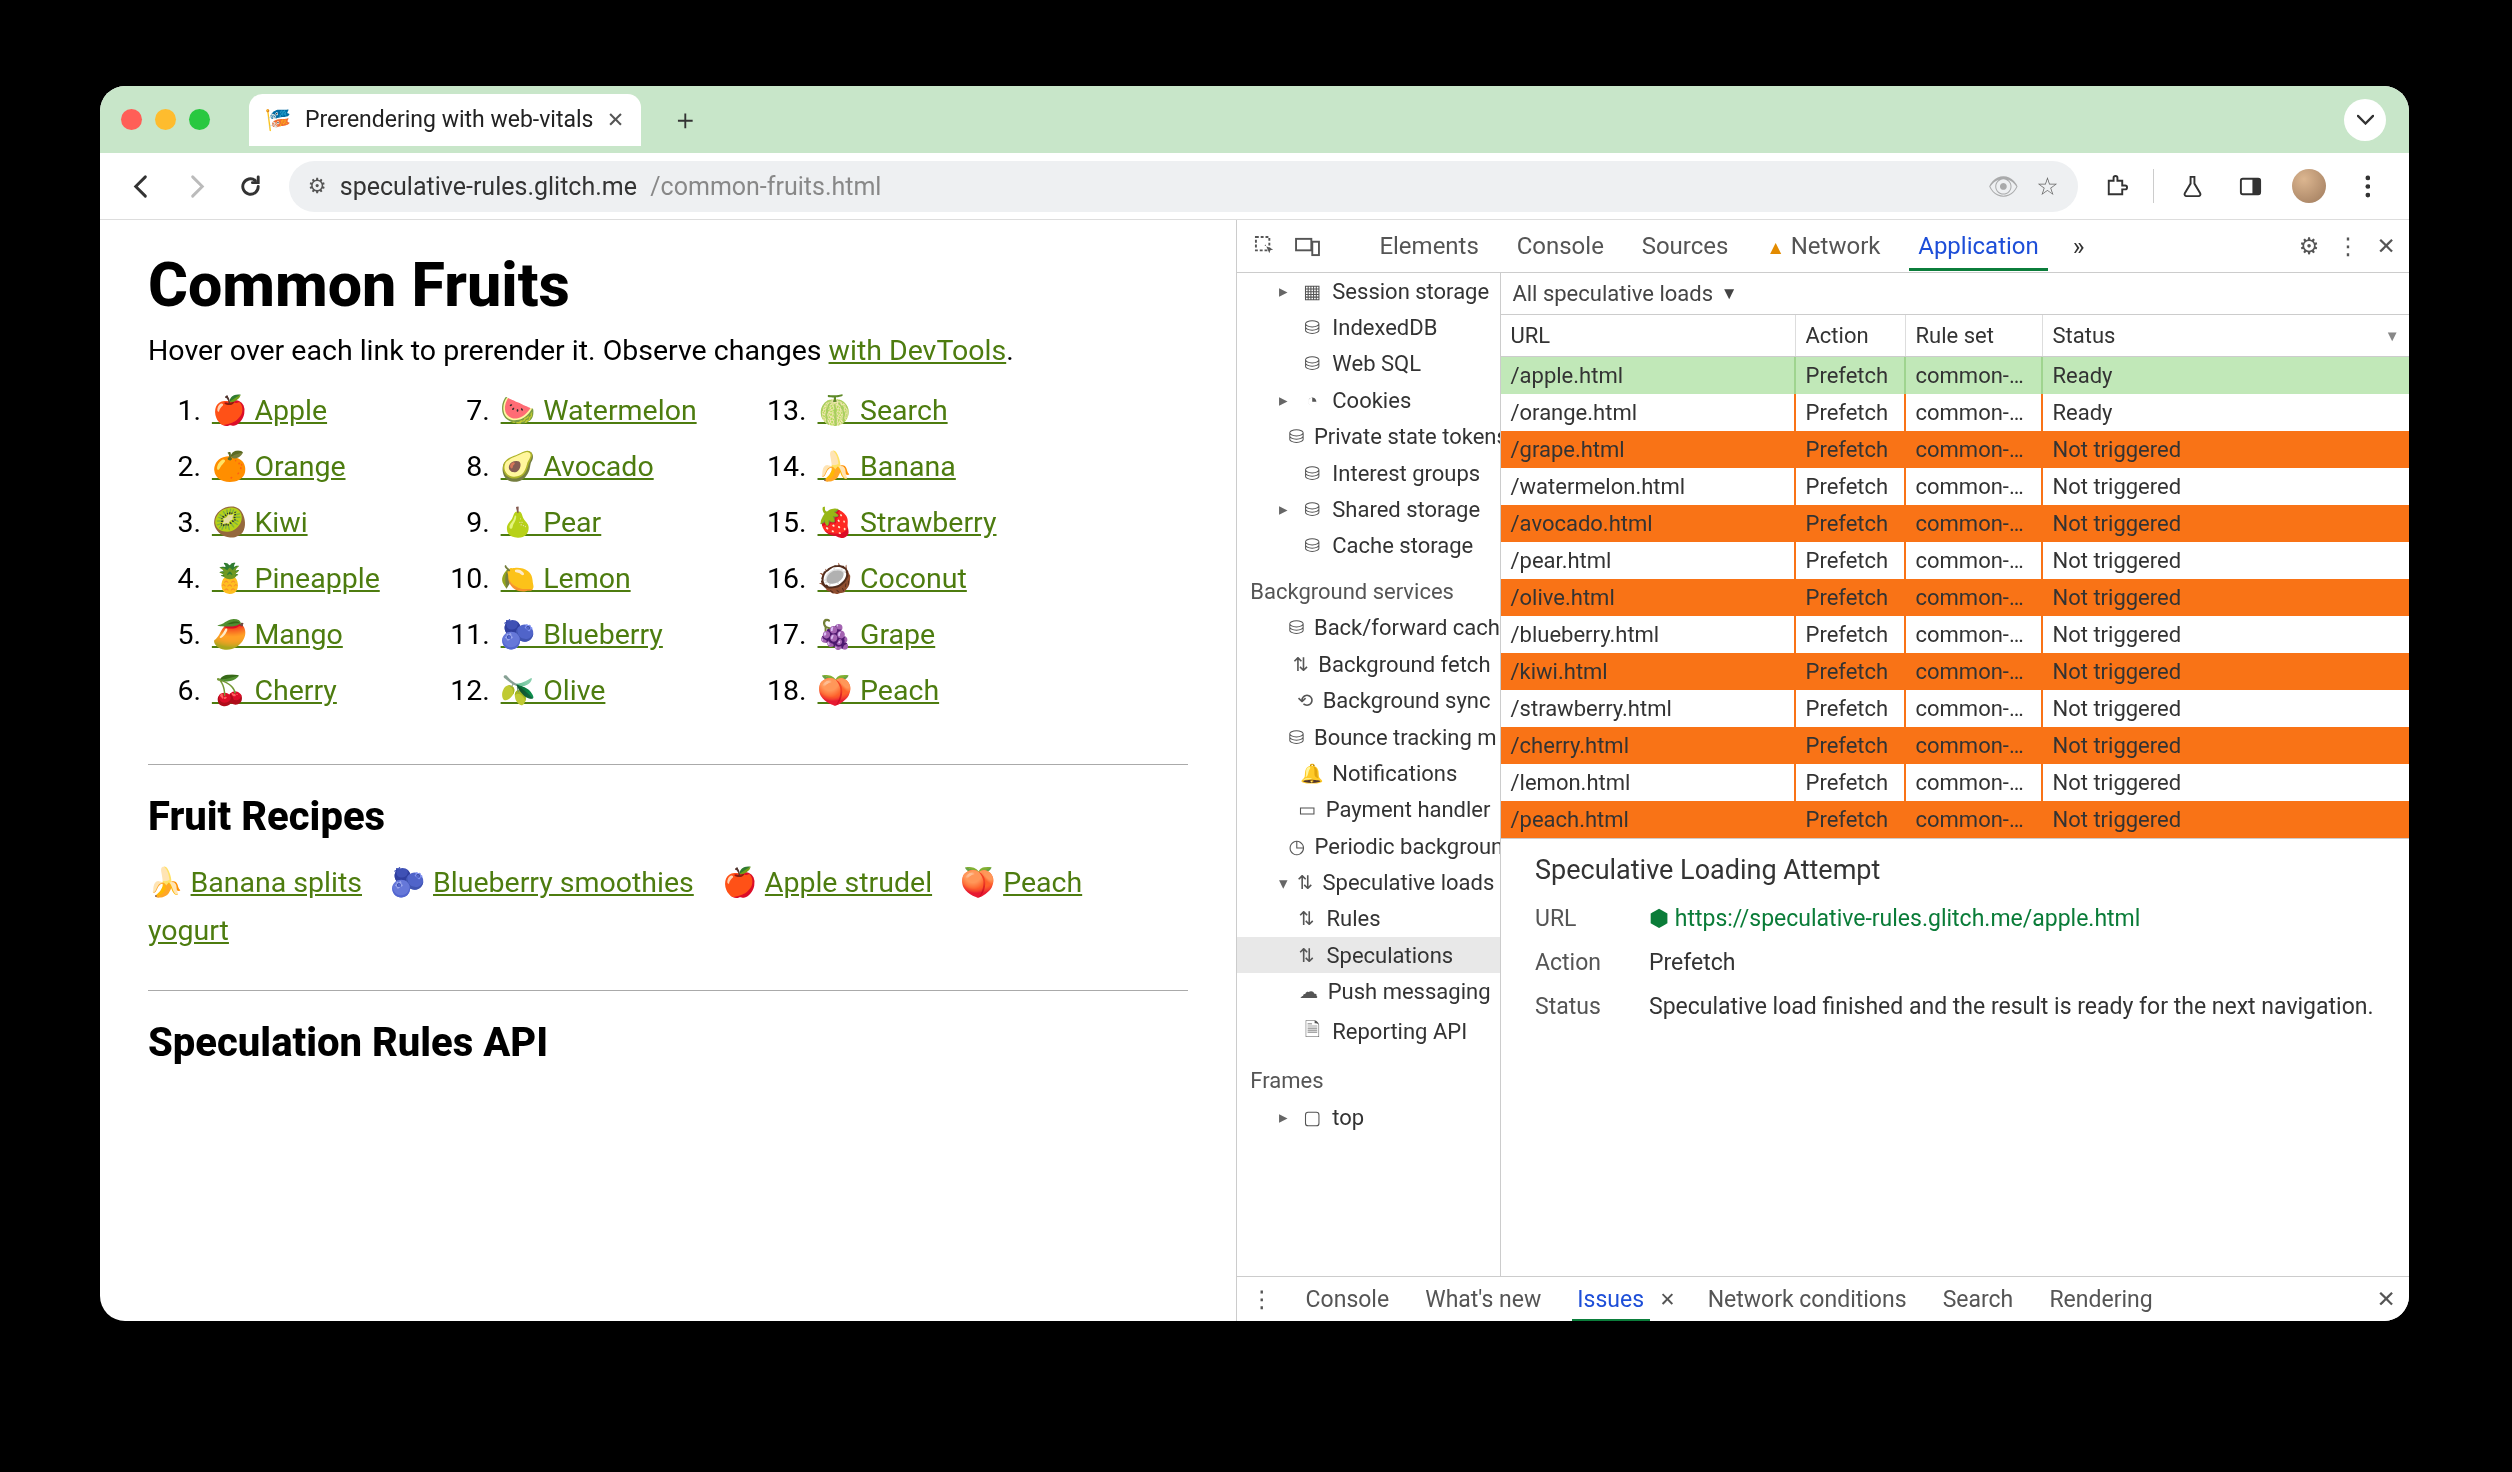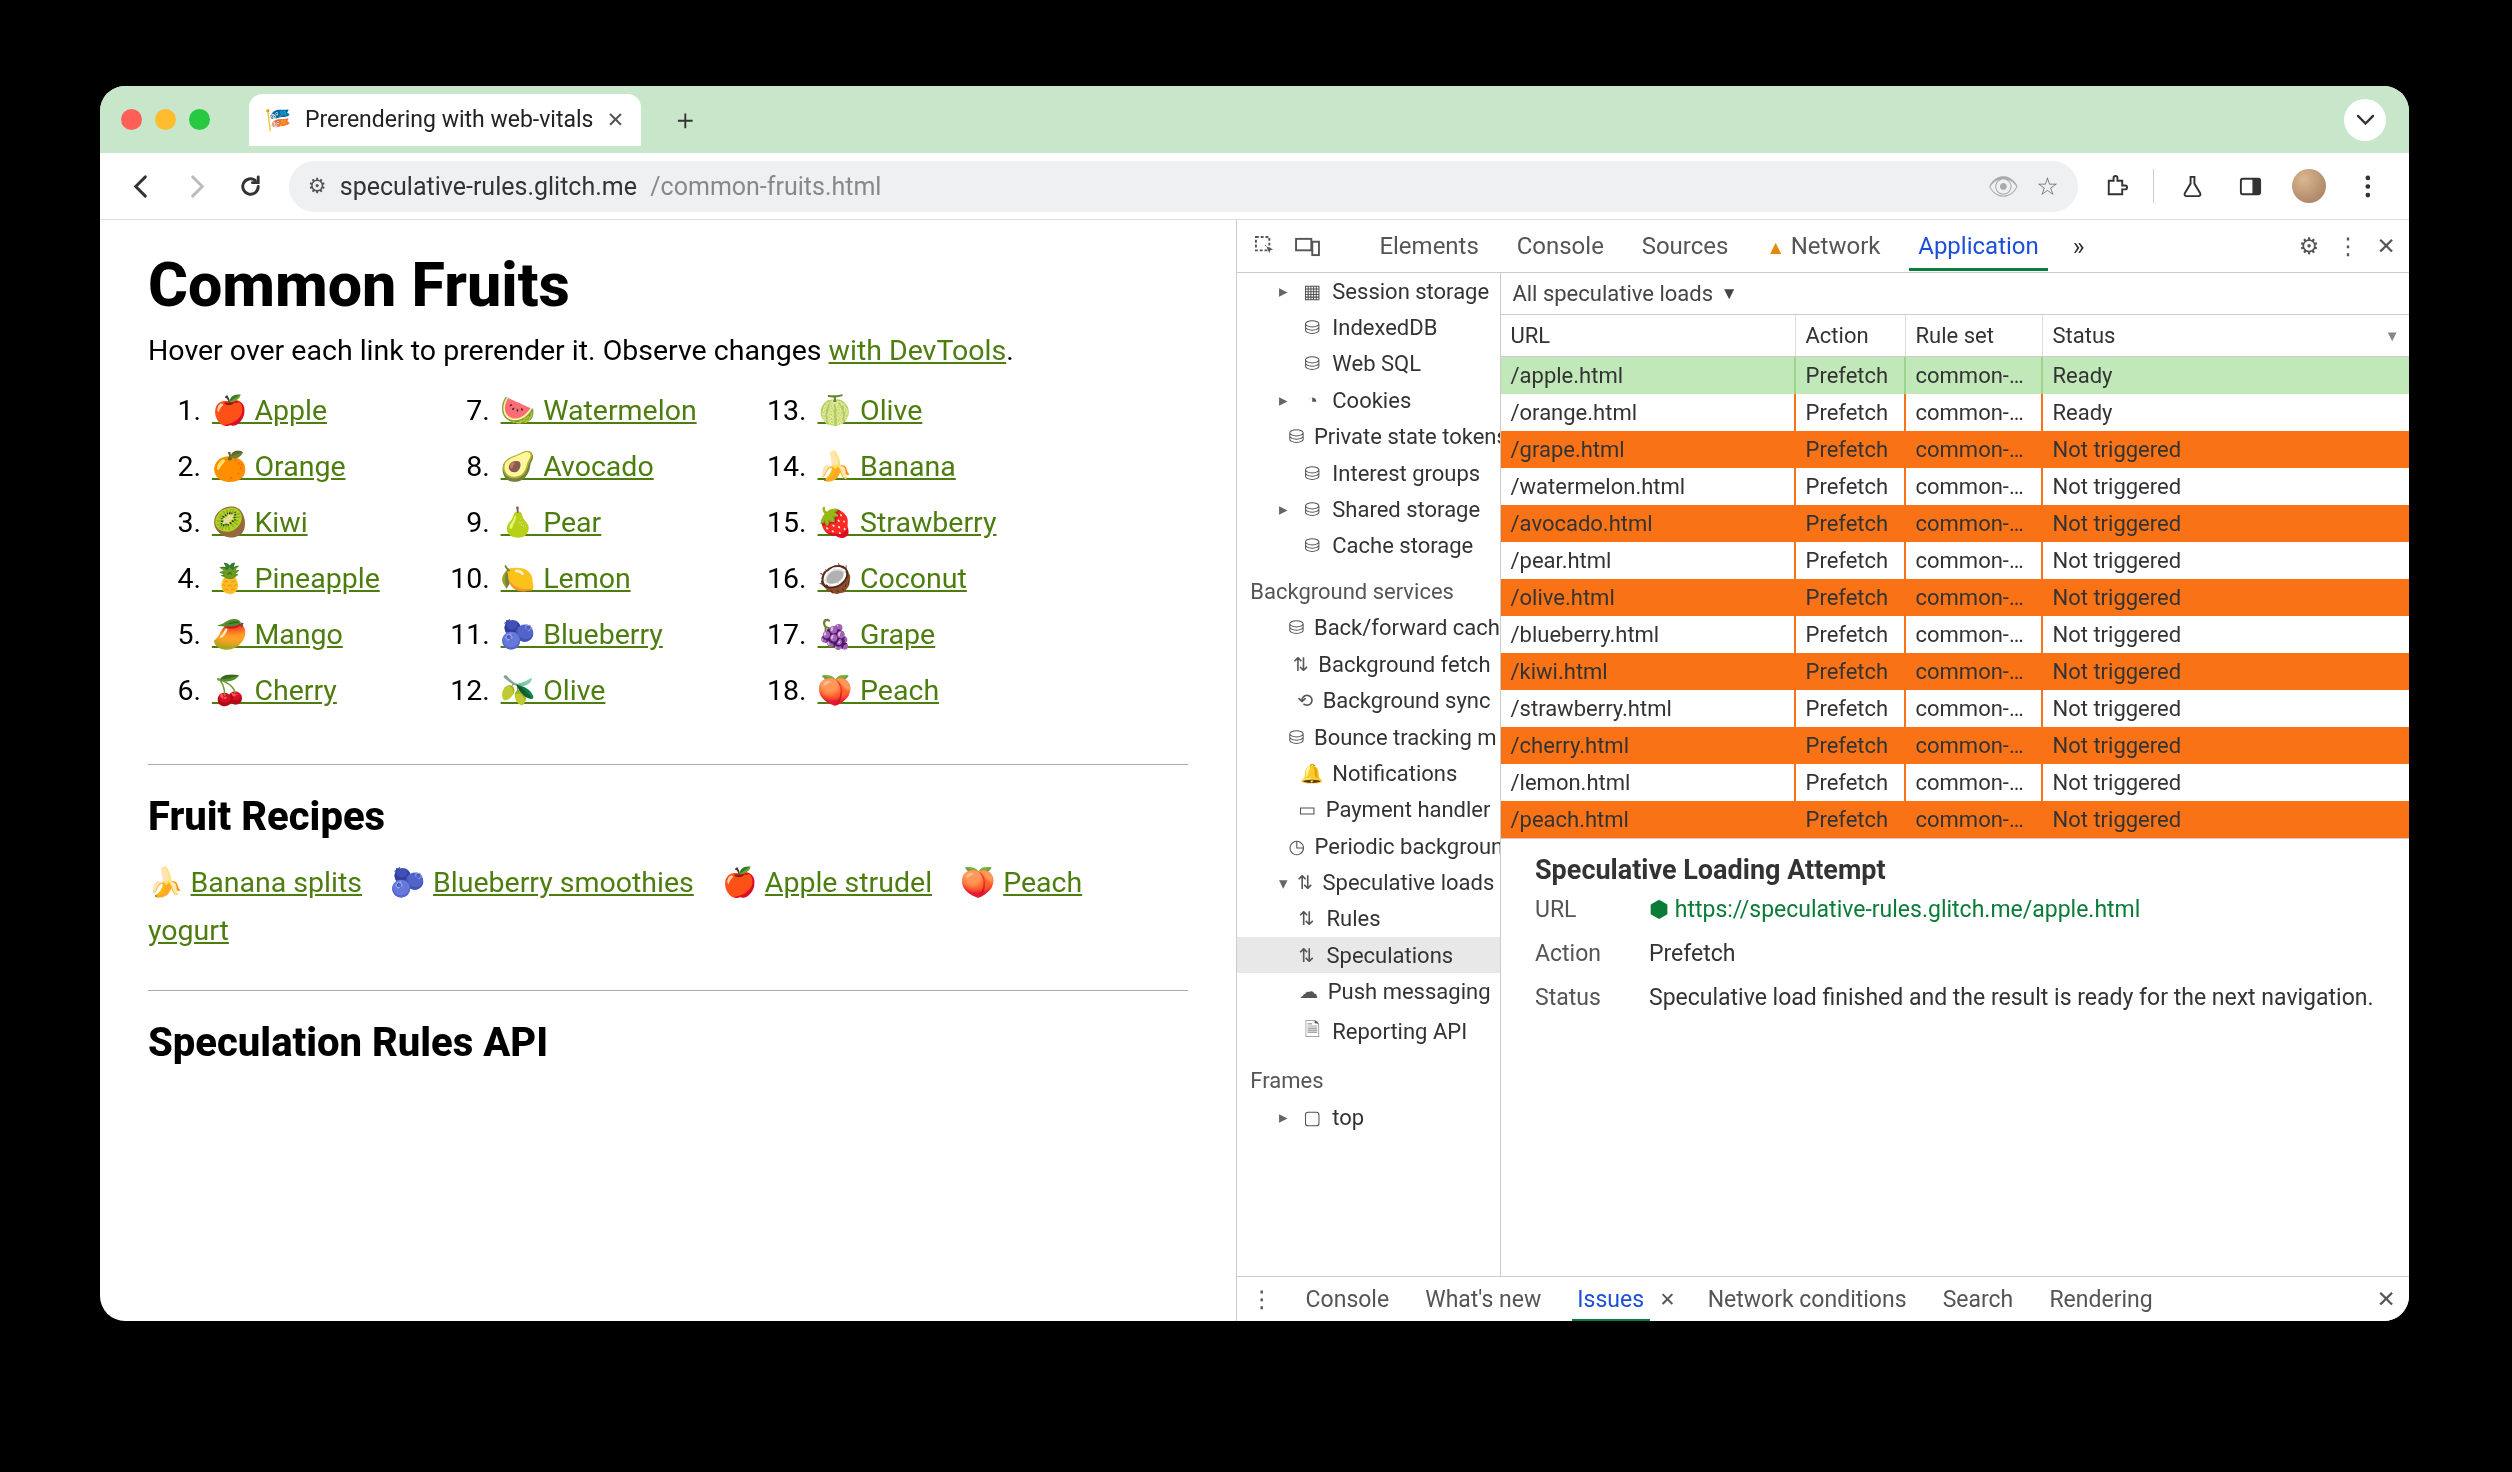--- a/index.html
+++ b/index.html
@@ -185,21 +185,21 @@
   .dt-row > div:last-child { border-right:none; }
   .dt-row.odd { background:#f97316; }
   .dt-row.even { background:#fff; }
   .dt-row.sel { background:#c1e8b8; }
   .dt-row.sel > div { border-right-color:#9fd48f; }
   .dt-detail {
     border-top:1px solid #ccc;
     padding: 15px 19px 9.5px 34px;
     font-size: 24px;
   }
-  .dt-detail h3 { font-size: 27px; font-weight:700; margin-bottom: 10px; padding-left:0;}
+  .dt-detail h3 { font-size: 27px; font-weight:400; margin-bottom: 19px; padding-left:0;}
   .dt-detail h4 { font-size: 23px; font-weight:700; margin-bottom: 17px; }
   .dt-detail .kv { display:flex; gap: 19px; margin-bottom: 17px; font-size:23px;}
   .dt-detail .k { color:#555; min-width:95px;}
   .dt-detail .urlv { color:#0a7c38; }
   .dt-detail .lock { color:#0a7c38; margin-right:5.7px; }
   
   .dt-drawer {
     height: 46px;
     border-top:1px solid #ccc;
     display:flex; align-items:center;
@@ -317,21 +317,21 @@
           </ol>
           <ol>
             <li><span class="num">7.</span> <a href="#">🍉 Watermelon</a></li>
             <li><span class="num">8.</span> <a href="#">🥑 Avocado</a></li>
             <li><span class="num">9.</span> <a href="#">🍐 Pear</a></li>
             <li><span class="num">10.</span> <a href="#">🍋 Lemon</a></li>
             <li><span class="num">11.</span> <a href="#">🫐 Blueberry</a></li>
             <li><span class="num">12.</span> <a href="#">🫒 Olive</a></li>
           </ol>
           <ol>
-            <li><span class="num">13.</span> <a href="#">🍈 Olive</a></li>
+            <li><span class="num">13.</span> <a href="#">🍈 Search</a></li>
             <li><span class="num">14.</span> <a href="#">🍌 Banana</a></li>
             <li><span class="num">15.</span> <a href="#">🍓 Strawberry</a></li>
             <li><span class="num">16.</span> <a href="#">🥥 Coconut</a></li>
             <li><span class="num">17.</span> <a href="#">🍇 Grape</a></li>
             <li><span class="num">18.</span> <a href="#">🍑 Peach</a></li>
           </ol>
         </div>
       <hr>
       <h2>Fruit Recipes</h2>
       <p class="recipes" id="recipes-p"><span>🍌 <a href="#">Banana splits</a></span><span>🫐 <a href="#">Blueberry smoothies</a></span><span>🍎 <a href="#">Apple strudel</a></span><span>🍑 <a href="#">Peach yogurt</a></span></p>

